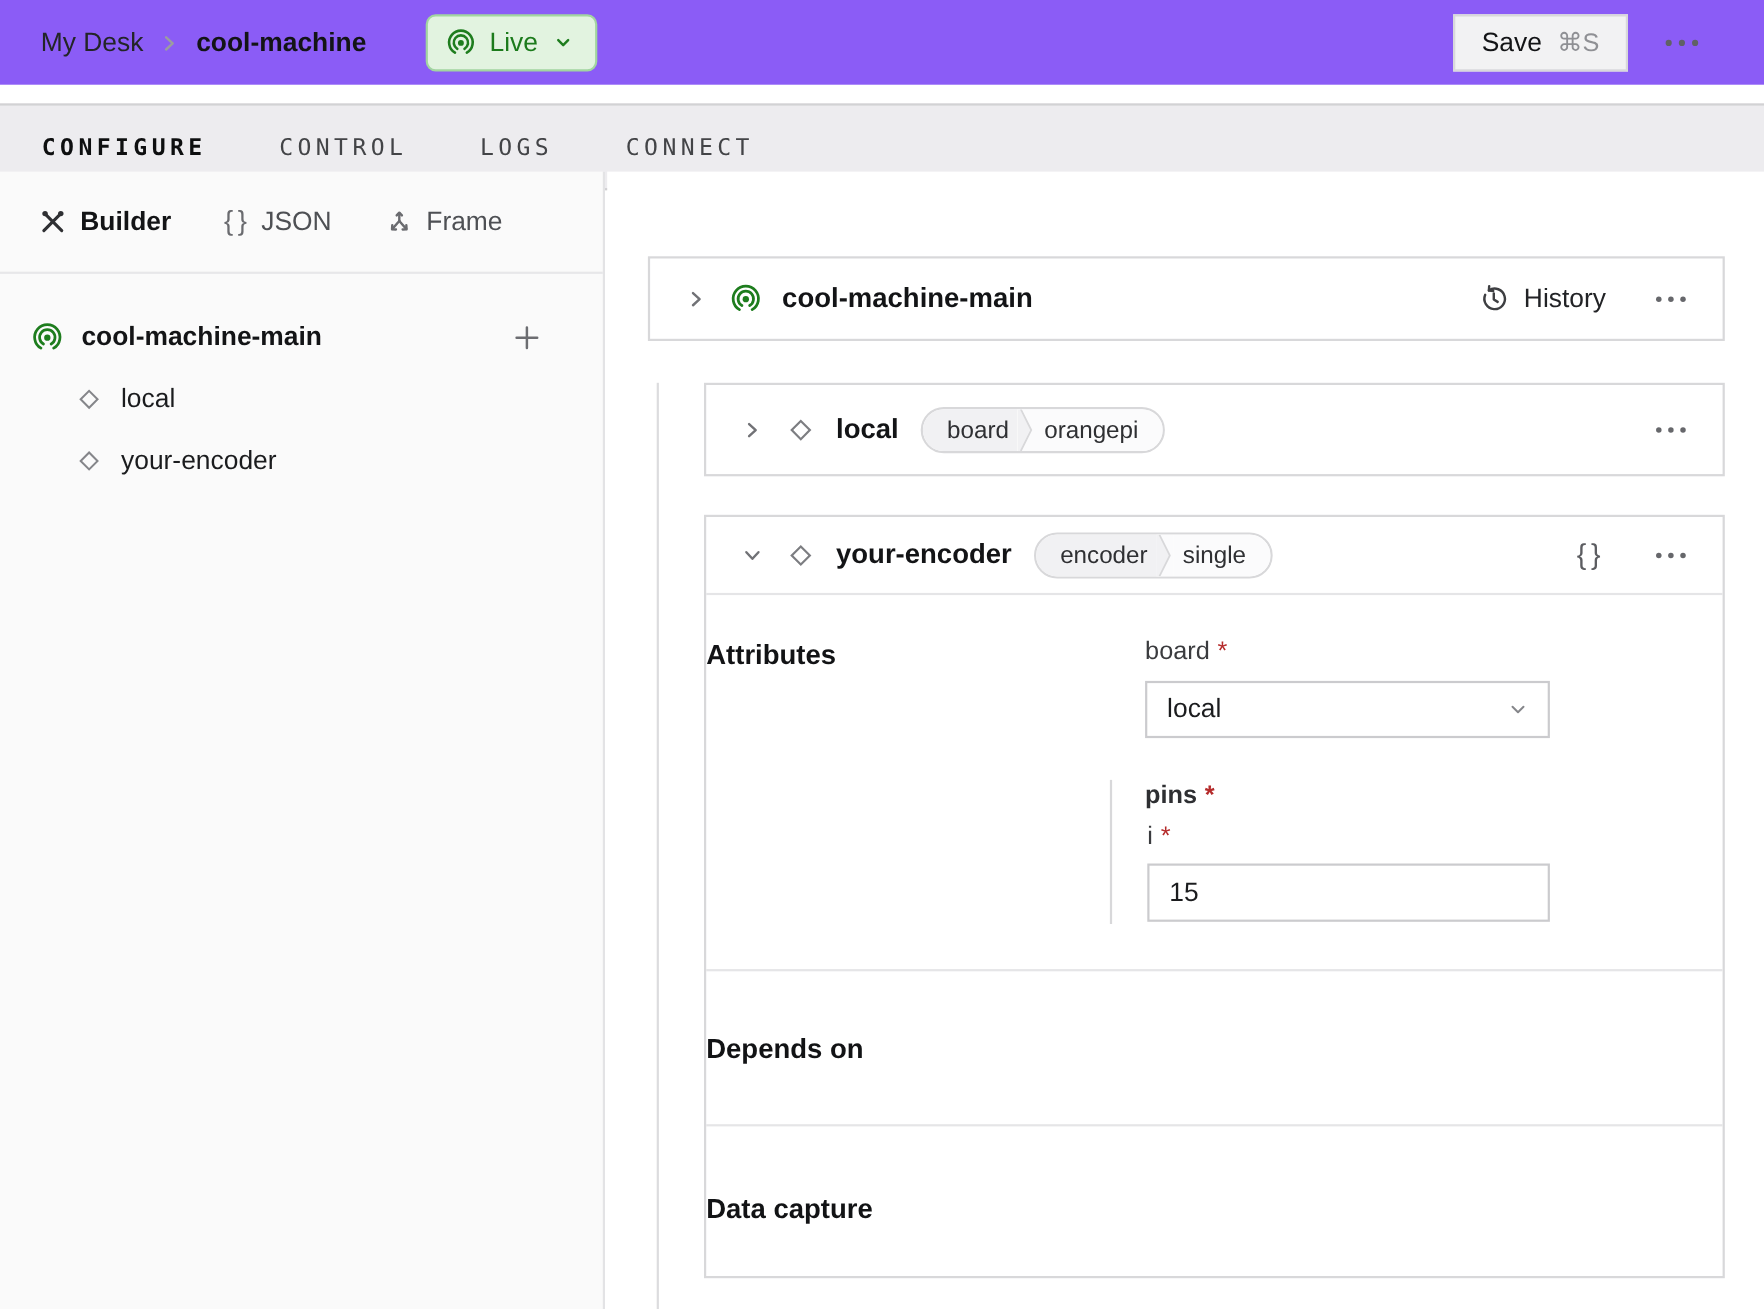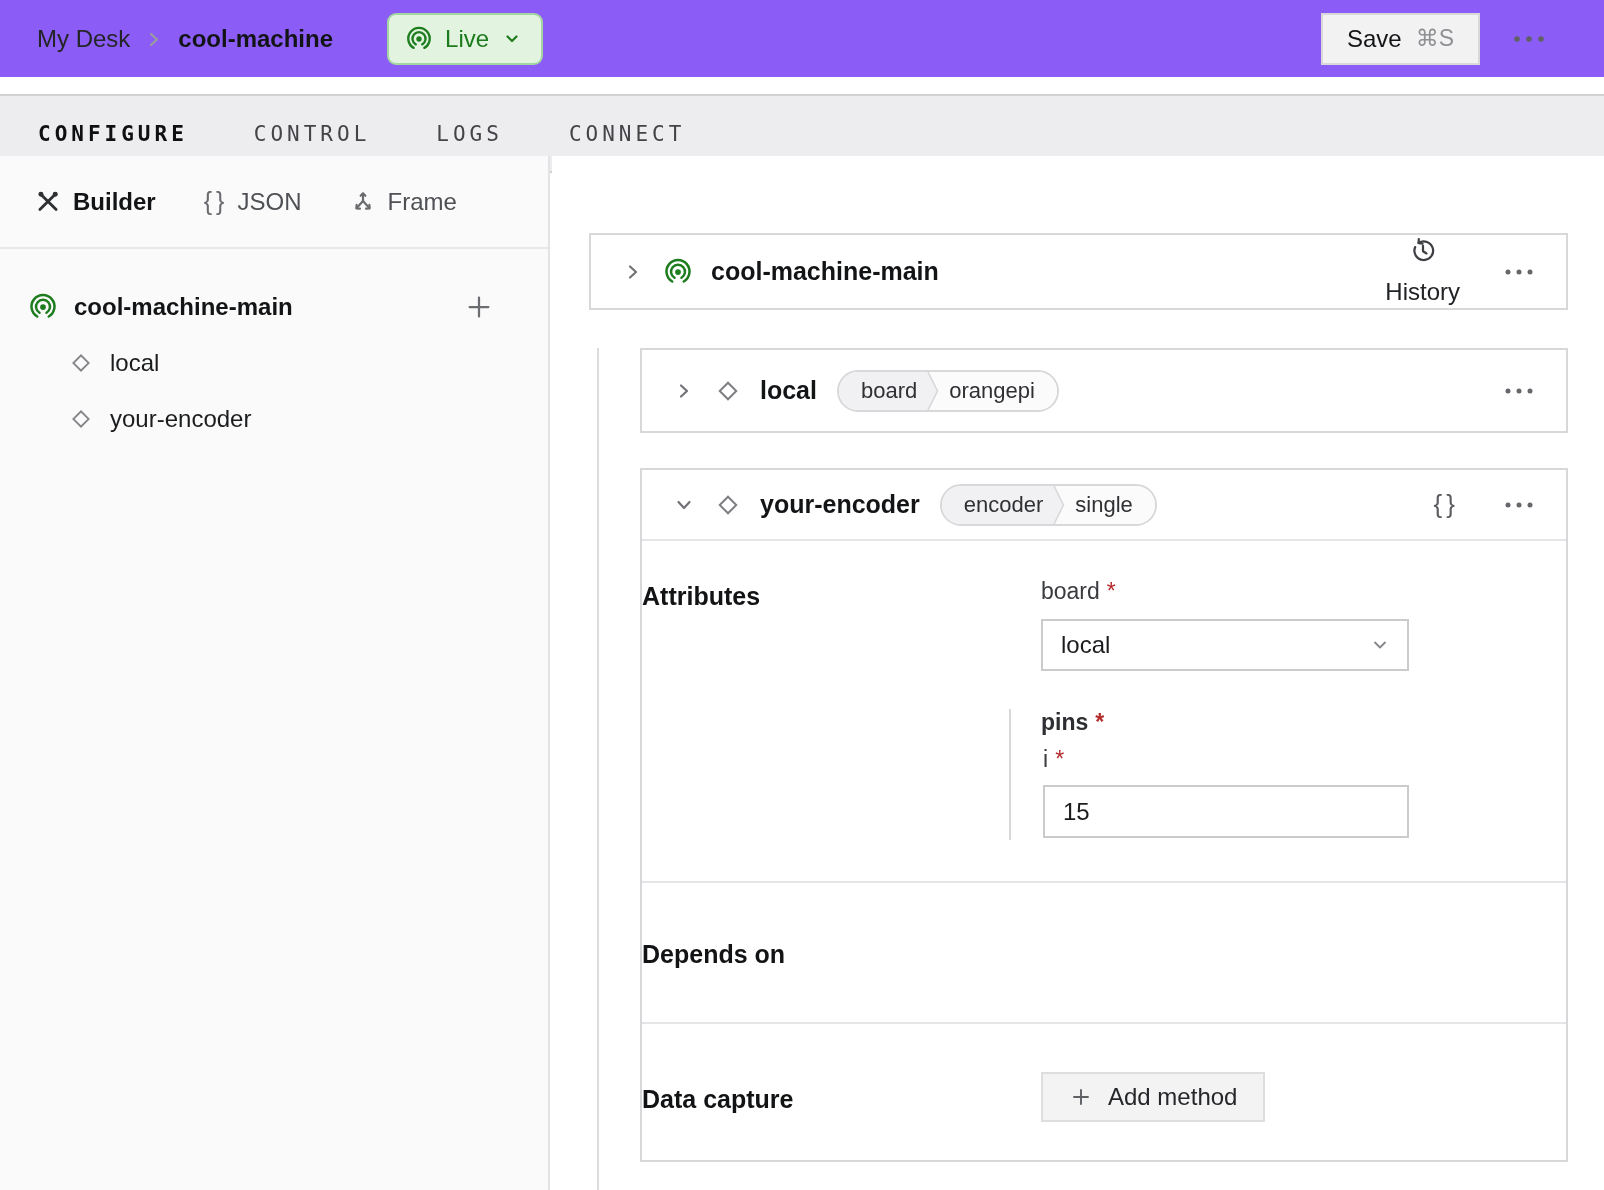--- a/index.html
+++ b/index.html
@@ -56,21 +56,21 @@
   .card-machine { left:37px; top:77px; width:979px; height:77px; }
   .card-local { left:88px; top:192px; width:928px; height:85px; }
   .card-encoder { left:88px; top:312px; width:928px; height:694px; }
   .card-row { height:100%; display:flex; align-items:center; padding:0 28px 0 30px; }
   .card-encoder .card-row.header-row { height:71px; border-bottom:2px solid #e5e5e7; }
   .chev-btn { background:none; border:none; cursor:pointer; display:flex; padding:2px; margin-right:18px; }
   .res-icon { margin-right:18px; display:flex; }
   .card-title { font-size:25px; font-weight:700; color:#131416; }
   .row-right { margin-left:auto; display:flex; align-items:center; gap:40px; }
   .history-btn { display:flex; align-items:center; gap:13px; background:none; border:none;
-    cursor:pointer; font-family:inherit; font-size:24px; color:#222326;flex-direction:column; }
+    cursor:pointer; font-family:inherit; font-size:24px; color:#222326; }
   .icon-btn { background:none; border:none; cursor:pointer; display:flex; align-items:center; padding:4px; }
   .braces-btn { font-size:26px; color:#5c5d61; letter-spacing:1px; font-family:inherit; }
 
   
   .badge { margin-left:20px; height:42px; display:inline-flex; align-items:stretch;
     border:2px solid #d8d8da; border-radius:999px; overflow:hidden; }
   .badge-seg { display:flex; align-items:center; font-size:22px; color:#2f3033; }
   .badge-seg.type { background:#f1f1f3; padding:0 8px 0 22px; }
   .badge-seg.model { background:#fbfbfc; padding:0 22px 0 8px; }
   .badge-divider { display:block; background:#fbfbfc; height:100%; }
@@ -342,24 +342,16 @@
       <div class="section section-depends">
         <div class="section-label-col">
           <div class="section-label">Depends on</div>
         </div>
       </div>
 
       <div class="section section-capture">
         <div class="section-label-col">
           <div class="section-label">Data capture</div>
         </div>
-        <div class="fields-col">
-          <button class="add-method-btn">
-            <svg width="24" height="24" viewBox="0 0 24 24">
-              <path d="M12 5 V19 M5 12 H19" stroke="#5f6064" stroke-width="1.9" stroke-linecap="round"></path>
-            </svg>
-            <span>Add method</span>
-          </button>
-        </div>
       </div>
     </section>
   </main>
 </div>
 
 </body></html>

